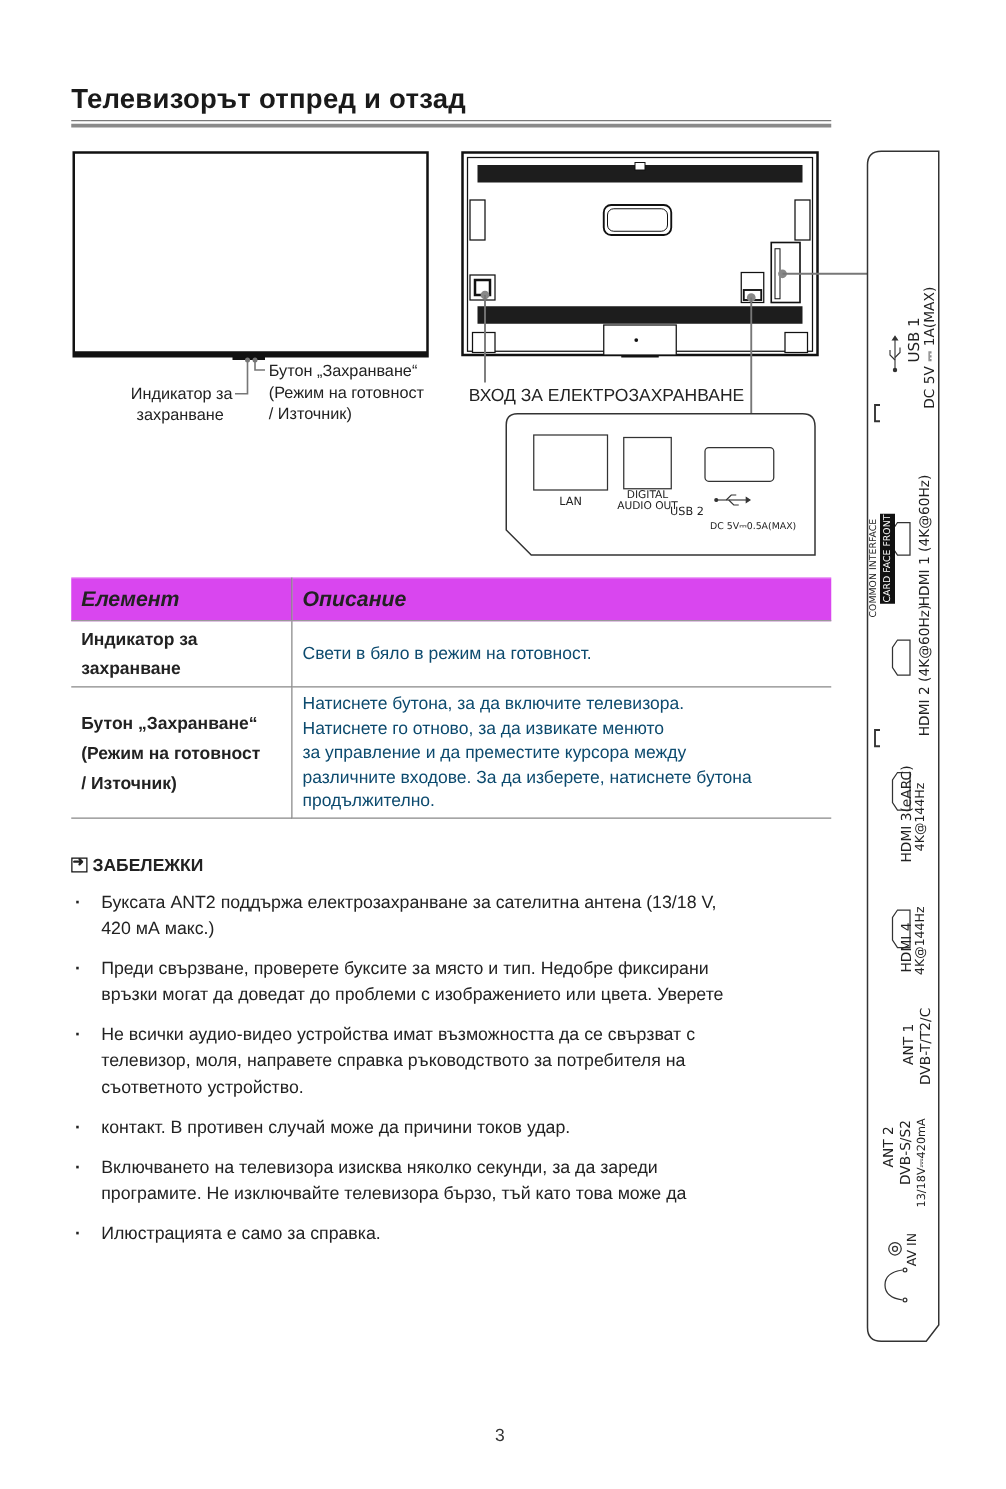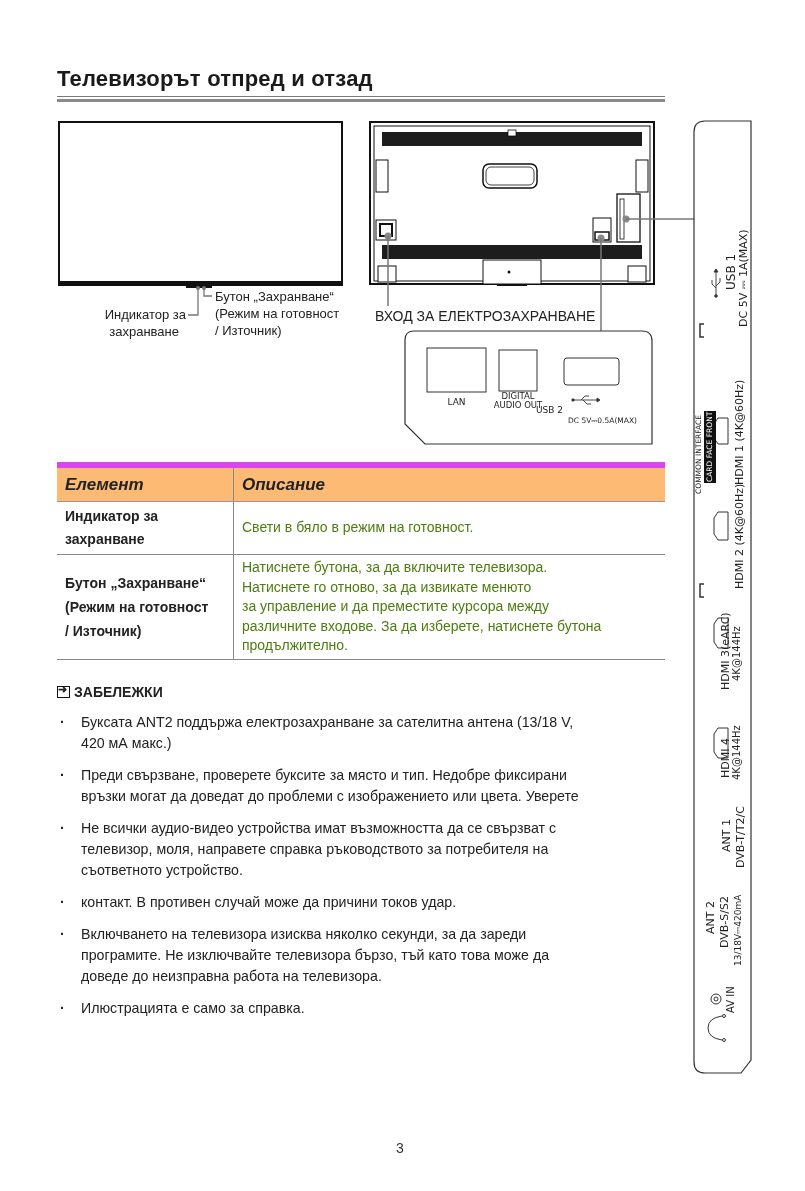--- a/index.html
+++ b/index.html
@@ -13,26 +13,26 @@
   
   .tv-front { left:58px; top:121px; width:281px; height:158px; border:2px solid #111; border-bottom:5px solid #111; background:#fff; }
   .tv-stand-nub { left:186px; top:284px; width:26px; height:4px; background:#111; }
   .lbl-small { font-size:13px; color:#222; line-height:17px; }
 
   
   svg { position:absolute; }
 
   
   .tbl { left:57px; top:462px; width:608px; border-collapse:collapse; }
-  .tbl th { background:#fdba74; text-align:left; font-style:italic; font-weight:bold;
-            font-size:17px; color:#222; padding:6px 8px; height:21px; border-top:6px solid #d946ef; border-bottom:1px solid #999; }
+  .tbl th { background:#d946ef; text-align:left; font-style:italic; font-weight:bold;
+            font-size:17px; color:#222; padding:6px 8px; height:21px; border-top:1px solid #d946ef; border-bottom:1px solid #999; }
   .tbl td { vertical-align:middle; font-size:14px; line-height:19.5px; padding:3px 8px; border-bottom:1px solid #888; }
   .tbl td.c1 { width:160px; font-weight:bold; border-right:1px solid #888; }
   .tbl th.c1 { border-right:1px solid #888; }
-  .tbl td.c2 { color:#4d7c0f; }
+  .tbl td.c2 { color:#0c4a6e; }
   .c1 .ln { display:block; }
 
   
   .notes-title { left:57px; top:684px; font-size:14px; font-weight:bold; display:flex; align-items:center; gap:4px; }
   .note-icon { width:13px; height:12px; border:1.5px solid #111; position:relative; display:inline-block; box-sizing:border-box; }
   .note-icon::after { content:"➜"; position:absolute; left:0px; top:-4px; font-size:11px; }
   .notes { left:57px; top:712px; width:610px; list-style:none; margin:0; padding:0; }
   .notes li { position:relative; padding-left:24px; font-size:14.2px; line-height:21px; margin-bottom:11px; color:#222; }
   .notes li::before { content:"·"; position:absolute; left:3px; top:0; font-weight:bold; }
   .vlabel { position:absolute; transform-origin:left top; transform:rotate(-90deg); white-space:nowrap;
@@ -208,20 +208,19 @@
       <span style="display: block;">Не всички аудио-видео устройства имат възможността да се свързват с</span>
       <span style="display: block;">телевизор, моля, направете справка ръководството за потребителя на</span>
       <span style="display: block;">съответното устройство.</span>
     </li>
     <li>
       <span style="display: block;">контакт. В противен случай може да причини токов удар.</span>
     </li>
     <li>
       <span style="display: block;">Включването на телевизора изисква няколко секунди, за да зареди</span>
       <span style="display: block;">програмите. Не изключвайте телевизора бързо, тъй като това може да</span>
-      <span style="display: block;">доведе до неизправна работа на телевизора.</span>
     </li>
     <li>
       <span style="display: block;">Илюстрацията е само за справка.</span>
     </li>
   </ul>
 
 <div id="page-number" class="abs">3</div>
 
 </body></html>

